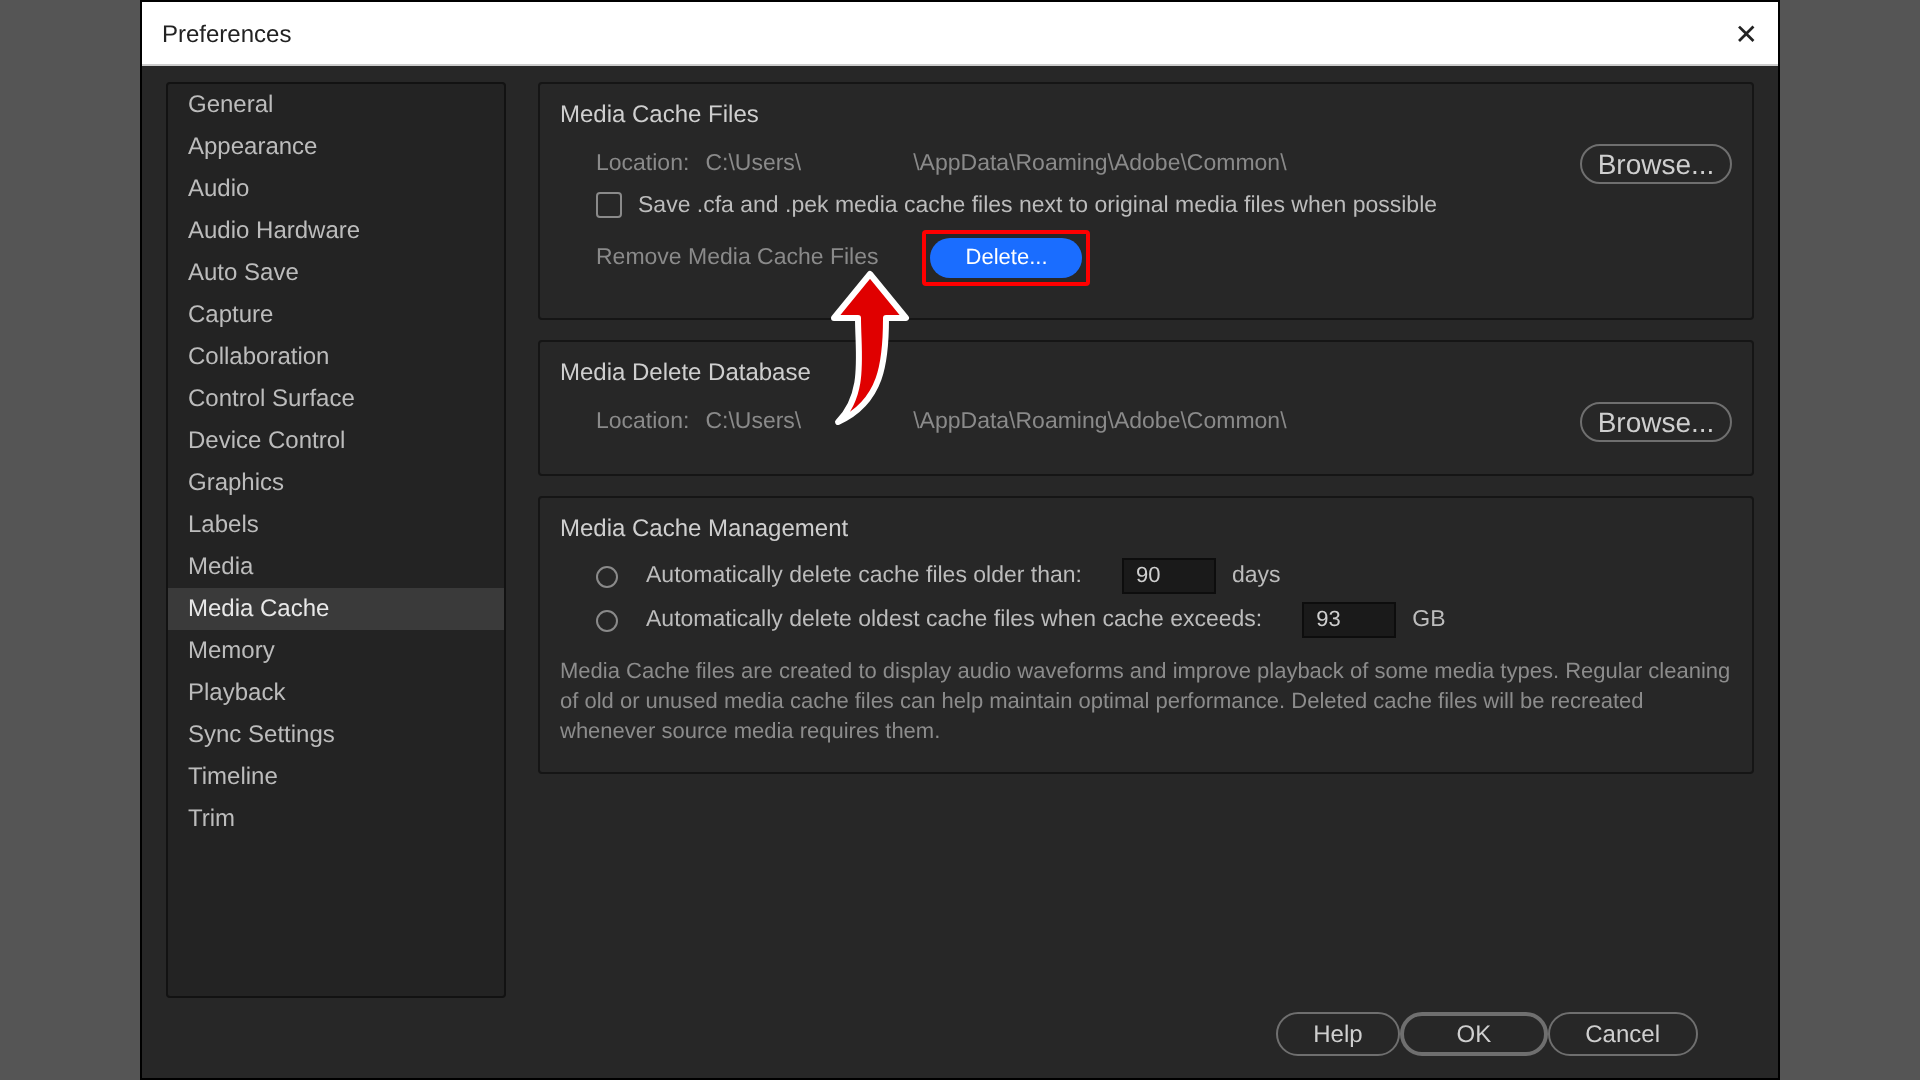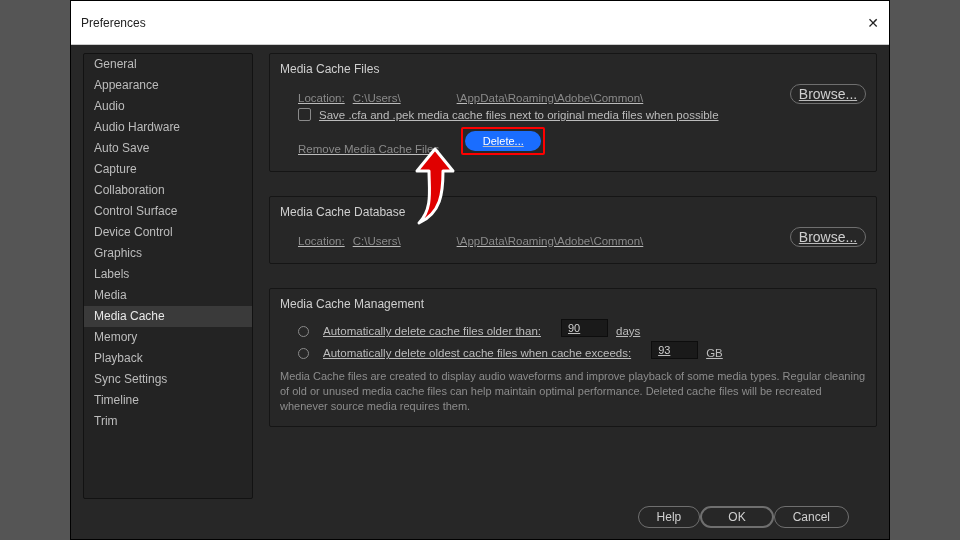--- a/index.html
+++ b/index.html
@@ -3,40 +3,40 @@
 <meta charset="utf-8">
 <style>
   * { box-sizing: border-box; margin: 0; padding: 0; font-family: "Segoe UI", Tahoma, sans-serif; }
   html, body { width: 960px; height: 540px; overflow: hidden; background: #555; }
   .backdrop { width: 960px; height: 540px; background: #555; display: flex; align-items: flex-start; justify-content: center; }
   .window {
     width: 820px; height: 540px; background: #272727; border: 1px solid #000;
     display: flex; flex-direction: column;
   }
   .titlebar {
-    height: 44px; background: #fff; color: #222; display: flex; align-items: center;
+    height: 32px; background: #fff; color: #222; display: flex; align-items: center;
     justify-content: space-between; padding: 0 10px; font-size: 12px; border-bottom: 1px solid #ccc;
   }
   .titlebar .close { font-size: 14px; cursor: pointer; font-weight: 400; }
   .content { flex: 1; display: flex; flex-direction: column; padding: 8px 12px 4px 12px; }
   .split { flex: 1; display: flex; gap: 16px; min-height: 0; }
   .sidebar {
     width: 170px; background: #232323; color: #bcbcbc; font-size: 12px;
     border: 1px solid #121212; border-radius: 2px;
     overflow: hidden;
   }
   .sidebar .item { padding: 3px 10px 3px 10px; cursor: pointer; line-height: 15px; white-space: nowrap; }
   .sidebar .item.selected { background: #3a3a3a; color: #e8e8e8; }
   .main { flex: 1; color: #bcbcbc; font-size: 11.5px; }
   .group {
     border: 1px solid #151515; border-radius: 2px; padding: 8px 10px 12px 10px;
-    margin-bottom: 24px; position: relative;
+    margin-bottom: 10px; position: relative;
   }
   .group-title { color: #cfcfcf; font-size: 12px; margin-bottom: 8px; }
-  .row { display: flex; align-items: flex-end; gap: 8px; margin: 4px 0; text-decoration: underline; }
+  .row { display: flex; align-items: center; gap: 8px; margin: 4px 0; }
   .row .label { color: #8a8a8a; }
   .row .value { color: #8a8a8a; }
   .browse {
     margin-left: auto; width: 76px; height: 20px; border: 1px solid #6f6f6f;
     border-radius: 10px; background: transparent; color: #cfcfcf; font-size: 14px;
     display: flex; align-items: center; justify-content: center; cursor: pointer;
   }
   .checkbox {
     width: 13px; height: 13px; border: 1px solid #8a8a8a; border-radius: 2px; background: transparent;
     flex-shrink: 0;
@@ -126,21 +126,21 @@
             <div class="row ml18" style="margin-top:6px;">
               <span class="label">Remove Media Cache Files</span>
               <span style="width:6px;"></span>
               <span class="red-outline">
                 <div class="delete-btn">Delete...</div>
               </span>
             </div>
           </div>
 
           <div class="group">
-            <div class="group-title">Media Cache Database</div>
+            <div class="group-title">Media Delete Database</div>
             <div class="row ml18">
               <span class="label">Location:</span>
               <span class="value">C:\Users\</span>
               <span class="value" style="width:40px;"></span>
               <span class="value">\AppData\Roaming\Adobe\Common\</span>
               <div class="browse">Browse...</div>
             </div>
           </div>
 
           <div class="group">

